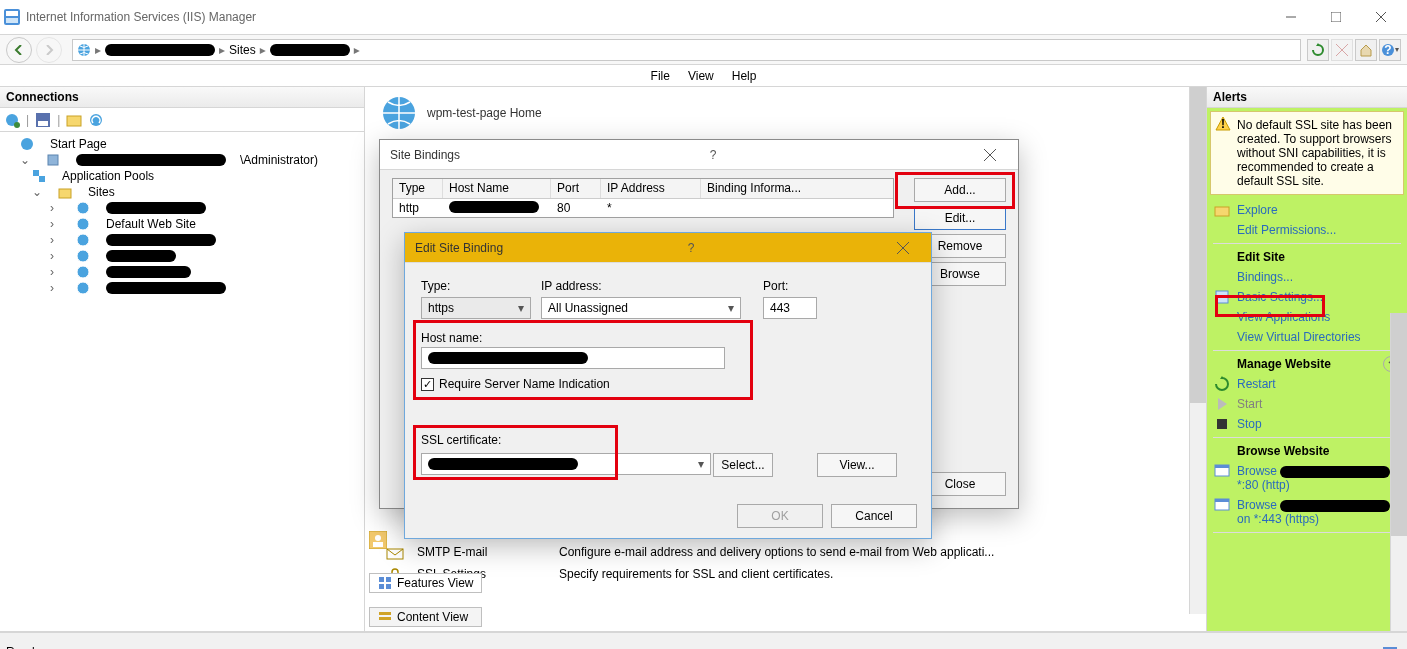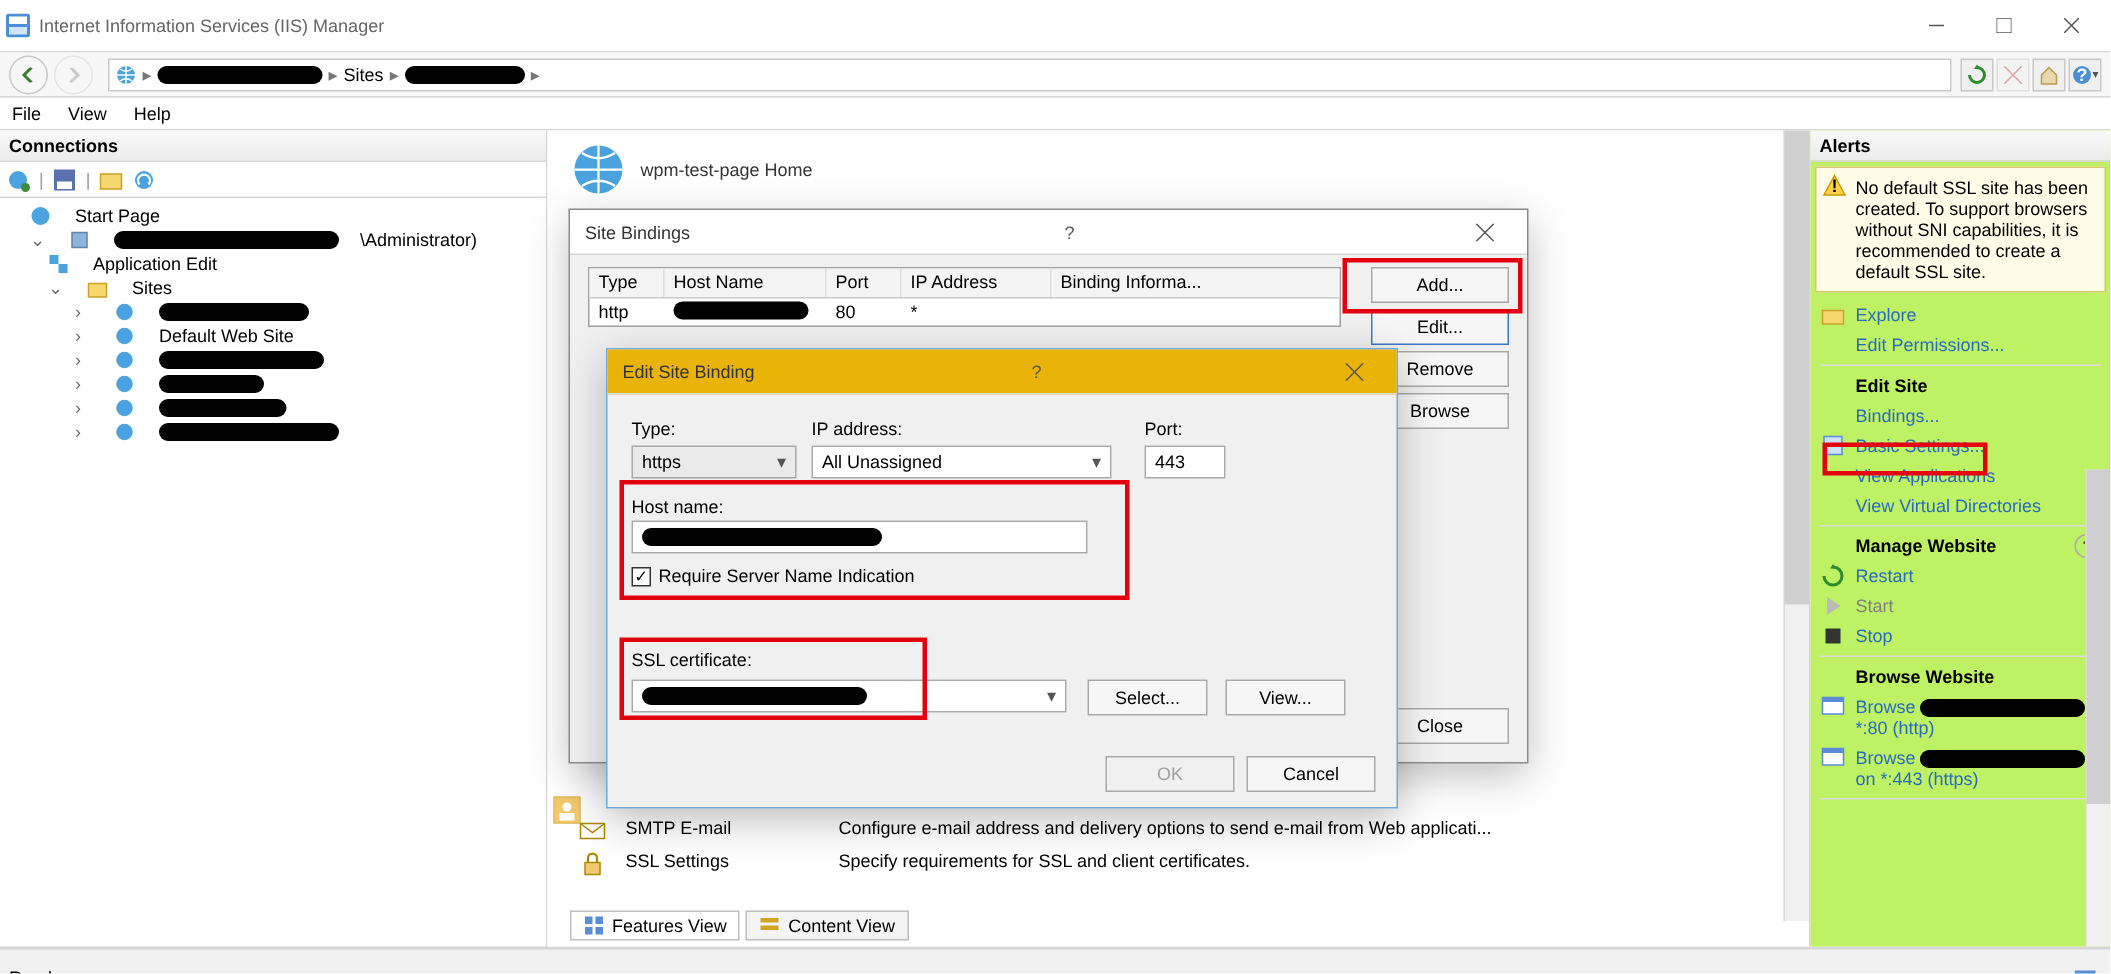--- a/index.html
+++ b/index.html
@@ -15,21 +15,21 @@
 
   
   .navbar { height: 30px; background: #f7f7f7; border-bottom: 1px solid #d6d6d6; display: flex; align-items: center; padding: 0 6px; }
   .nav-arrow { width: 26px; height: 26px; border: 1px solid #c9c9c9; border-radius: 50%; display: flex; align-items: center; justify-content: center; margin-right: 4px; }
   .breadcrumb { flex: 1; height: 22px; border: 1px solid #c9c9c9; background: #fff; display: flex; align-items: center; padding: 0 4px; margin: 0 6px; }
   .bc-sep { color: #777; margin: 0 4px; }
   .nav-right { display: flex; gap: 2px; }
   .nav-ico { width: 22px; height: 22px; border: 1px solid #c9c9c9; background: #f0f0f0; display: flex; align-items: center; justify-content: center; }
 
   
-  .menubar { height: 22px; display: flex; align-items: center; padding: 0 8px; gap: 18px; border-bottom: 1px solid #d6d6d6; }
+  .menubar { height: 22px; display: flex; align-items: center; padding: 0 8px; gap: 18px; border-bottom: 1px solid #d6d6d6; justify-content: center; }
   .menu-item { color: #000; }
 
   
   .columns { height: 545px; display: flex; border-bottom: 1px solid #d6d6d6; }
 
   
   .left { width: 365px; border-right: 1px solid #d6d6d6; display: flex; flex-direction: column; }
   .panel-head { background: linear-gradient(#f9f9f9,#ebebeb); border-bottom: 1px solid #d6d6d6; padding: 3px 6px; font-weight: bold; }
   .toolbar-sm { height: 24px; border-bottom: 1px solid #d6d6d6; display: flex; align-items: center; padding: 0 4px; gap: 6px; }
   .tree { padding: 4px 4px; font-size: 12px; overflow: auto; }
@@ -39,21 +39,21 @@
   .redacted { display: inline-block; height: 12px; background: #000; border-radius: 6px; }
 
   
   .center { flex: 1; position: relative; background: #fff; border-right: 1px solid #d6d6d6; }
   .center-scroll { position: absolute; right: 0; top: 0; bottom: 17px; width: 17px; background: #f0f0f0; border-left: 1px solid #d6d6d6; }
   .center-scroll .thumb { width: 100%; height: 60%; background: #cfcfcf; }
   .page-title { display: flex; align-items: center; gap: 10px; padding: 8px 16px; font-size: 19px; color: #333; }
   .page-title .globe { width: 36px; height: 36px; }
   .detail-row { display: flex; gap: 12px; padding: 0 16px 4px; }
   .detail-row .dicon { width: 20px; display: flex; align-items: center; justify-content: center; }
-  .footer-tabs { position: absolute; left: 15px; bottom: 4px; display: flex; gap: 4px; }
+  .footer-tabs { position: absolute; left: 4px; bottom: 4px; display: flex; gap: 14px; flex-direction: column; }
   .footer-tab { border: 1px solid #bfbfbf; background: #f4f4f4; padding: 2px 8px; display: flex; align-items: center; gap: 5px; }
   .footer-tab.active { background: #fff; }
 
   
   .dialog { position: absolute; background: #f0f0f0; border: 1px solid #8a8a8a; box-shadow: 0 8px 26px rgba(0,0,0,.25); }
   .dlg-title { height: 30px; display: flex; align-items: center; padding: 0 10px; font-size: 12px; color: #333; }
   .dlg-title.light { background: #fff; border-bottom: 1px solid #d6d6d6; }
   .dlg-close { width: 36px; height: 26px; display: flex; align-items: center; justify-content: center; margin-left: auto; }
   .dlg-help { color: #555; margin-left: auto; padding-right: 6px; }
 
@@ -228,21 +228,21 @@
             <rect x="2" y="2" width="10" height="10" fill="#8fb4d9" stroke="#5b84af"></rect>
           </svg>
           <span class="redacted" style="width:150px"></span>
           <span style="margin-left:-2px">\Administrator)</span>
         </div>
       <div class="tree-row indent2">
           <svg width="14" height="14">
             <rect x="1" y="1" width="6" height="6" fill="#4aa3df"></rect>
             <rect x="7" y="7" width="6" height="6" fill="#4aa3df"></rect>
           </svg>
-          <span>Application Edit</span>
+          <span>Application Pools</span>
         </div>
       <div class="tree-row indent2">
           <span class="twisty">⌄</span>
           <svg width="14" height="14">
             <rect x="1" y="4" width="12" height="9" fill="#f6d76e" stroke="#c9a227"></rect>
           </svg>
           <span>Sites</span>
         </div>
       <div class="tree-row indent3">
           <span class="twisty">›</span>
@@ -483,21 +483,21 @@
   <div class="form-row check" style="left:16px; top:144px;">
       <span class="box">✓</span>
       <span class="lbl">Require Server Name Indication</span>
     </div>
 
   <div class="form-row" style="left:16px; top:200px;"><span class="lbl">SSL certificate:</span></div>
   <div class="form-row combo" style="left:16px; top:220px; width:290px;">
       <span class="redacted" style="width:150px"></span>
       <span class="chev">▾</span>
     </div>
-  <div class="form-row btn" style="left:320px; top:220px; width:80px;">Select...</div>
+  <div class="form-row btn" style="left:308px; top:220px; width:60px;">Select...</div>
   <div class="form-row btn" style="left:412px; top:220px; width:80px;">View...</div>
 
   <div class="ok-cancel">
     <div class="btn disabled" style="width:86px">OK</div>
     <div class="btn" style="width:86px">Cancel</div>
   </div>
 </div>
 
 <div class="hl" style="left:895px; top:172px; width:120px; height:37px;"></div>
 <div class="hl" style="left:413px; top:320px; width:340px; height:80px;"></div>

